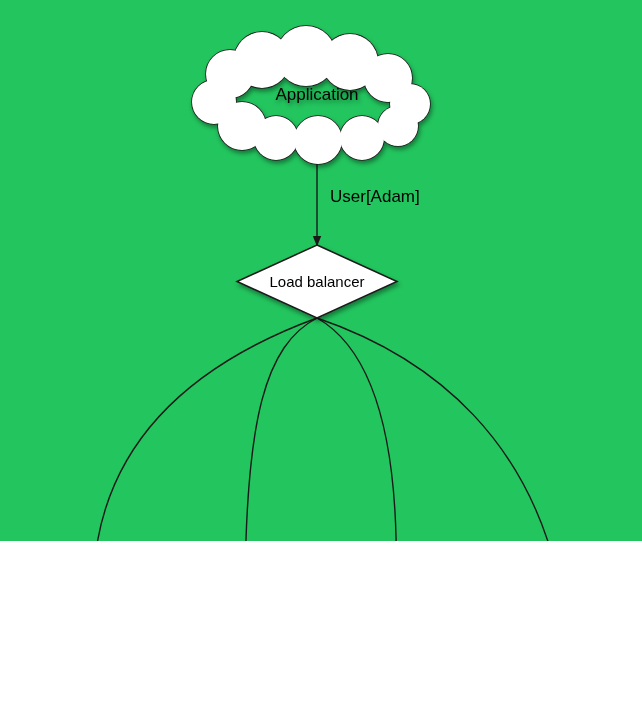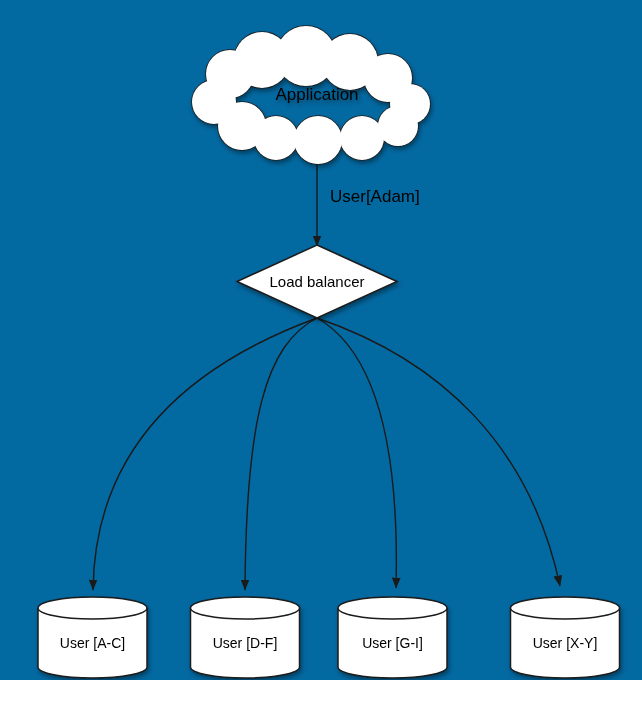--- a/index.html
+++ b/index.html
@@ -3,22 +3,22 @@
 <meta charset="utf-8">
 <style>
   html, body {
     margin: 0;
     padding: 0;
     background: #ffffff;
   }
   .stage {
     position: relative;
     width: 642px;
-    height: 680px;
-    background: #0369a1;
+    height: 541px;
+    background: #22c55e;
     overflow: hidden;
   }
   svg text {
     font-family: "Liberation Sans", sans-serif;
     fill: #000000;
   }
   .shape {
     fill: #ffffff;
     stroke: #1a1a1a;
     stroke-width: 1.5;

